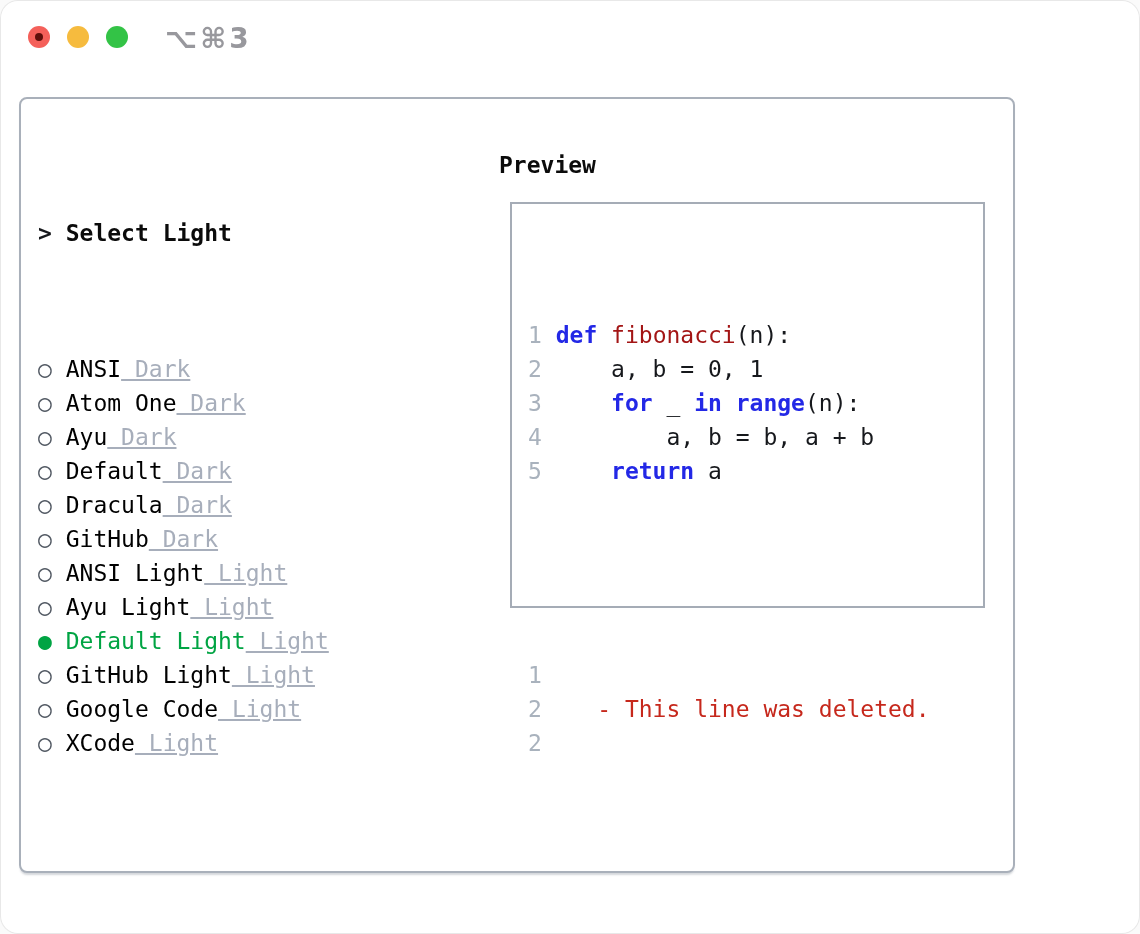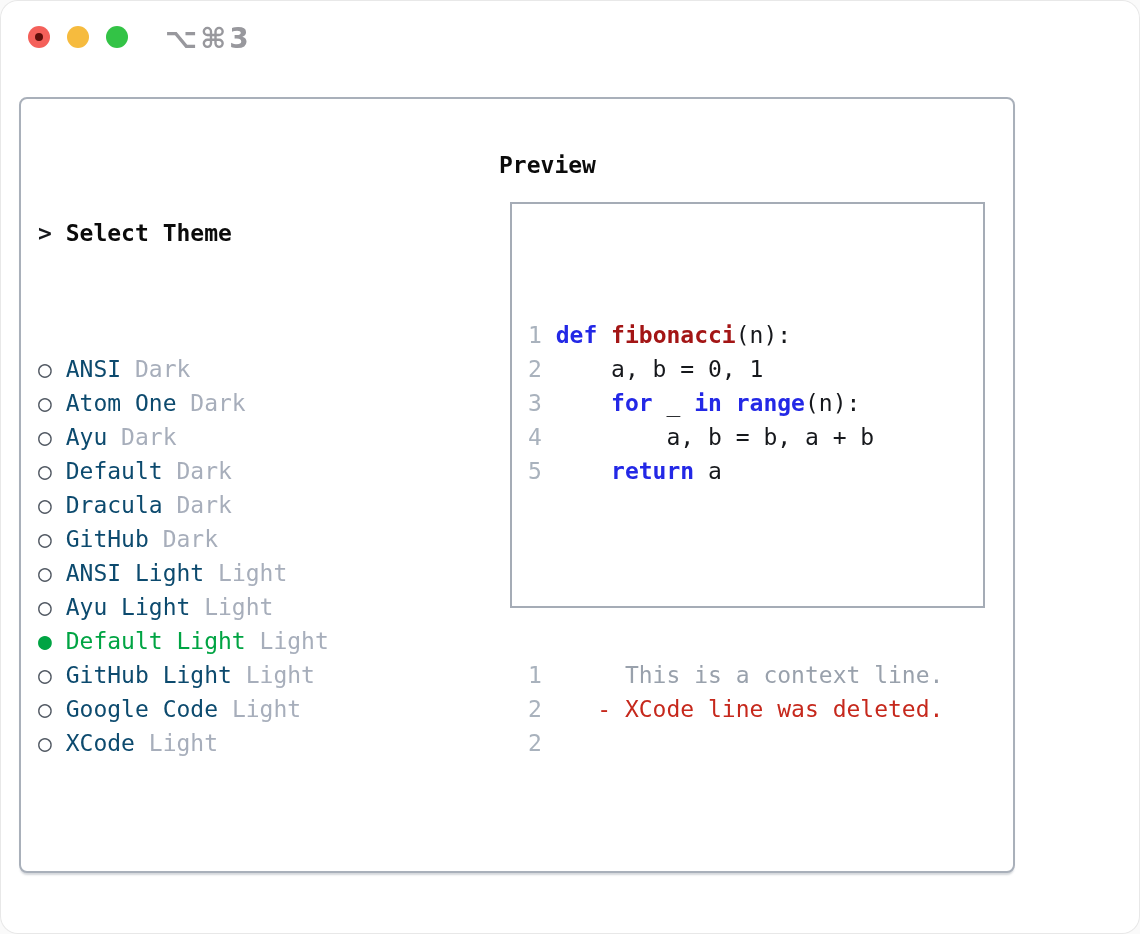--- a/index.html
+++ b/index.html
@@ -38,38 +38,38 @@
     box-shadow:0 3px 2px -1px rgba(100,110,125,.28);
   }
   .panel, .panel * { font-size:23px; line-height:34px; white-space:pre; }
 
   
   .left-col { position:absolute; left:17px; top:49px; }
   .row { height:34px; }
   .hdr { font-weight:bold; color:#0b0b0b; }
   .hdr .cursor { font-weight:bold; color:#16181c; }
   .marker { color:#555c66; }
-  .theme-item .name, .apply-option .name { color:#0c4a6e; }
-  .theme-item .variant { color:#a7aebb; }
+  .theme-item .name, .apply-option .name { color:#000000; }
+  .theme-item .variant { color:#a7aebb;text-decoration:underline; }
   .theme-item.selected .name, .theme-item.selected .marker,
   .apply-option.selected .name, .apply-option.selected .marker { color:#00a443; }
   .spacer { height:34px; }
 
   
   .preview-label { position:absolute; left:478px; top:49px; font-weight:bold; color:#0b0b0b; }
   .preview-box {
     position:absolute; left:489px; top:103px; width:475px; height:406px;
     border:2px solid #a5acb6; background:#ffffff;
     padding:46px 0 0 16px;
   }
   .codeline { display:flex; height:34px; }
   .ln { width:1ch; text-align:right; margin-right:1ch; color:#a9b2bd; flex:none; }
   .tok-plain    { color:#16181c; }
   .tok-keyword  { color:#2328e6;font-weight:bold; }
-  .tok-function { color:#a31515;font-weight:bold; }
+  .tok-function { color:#a31515; }
   .diff-context { color:#99a1ac; }
   .diff-deleted { color:#c6281c; }
   .diff-added   { color:#00b512; }
 </style>
 </head>
 <body>
 
 <div class="window">
 
   <div class="titlebar">
@@ -77,38 +77,38 @@
       <div class="dot"></div>
     </div>
     <div class="light light-min"></div>
     <div class="light light-zoom"></div>
     <div class="win-title">⌥⌘3</div>
   </div>
 
   <div class="panel">
 
     <div class="left-col">
-      <div class="row hdr"><span class="cursor">&gt;</span><span> </span><span>Select Theme</span></div>
+      <div class="row hdr"><span class="cursor">&gt;</span><span> </span><span>Select Light</span></div>
 
       <div id="theme-items"><div class="row theme-item"><span class="marker">○ </span><span class="name">ANSI</span><span class="variant"> Dark</span></div><div class="row theme-item"><span class="marker">○ </span><span class="name">Atom One</span><span class="variant"> Dark</span></div><div class="row theme-item"><span class="marker">○ </span><span class="name">Ayu</span><span class="variant"> Dark</span></div><div class="row theme-item"><span class="marker">○ </span><span class="name">Default</span><span class="variant"> Dark</span></div><div class="row theme-item"><span class="marker">○ </span><span class="name">Dracula</span><span class="variant"> Dark</span></div><div class="row theme-item"><span class="marker">○ </span><span class="name">GitHub</span><span class="variant"> Dark</span></div><div class="row theme-item"><span class="marker">○ </span><span class="name">ANSI Light</span><span class="variant"> Light</span></div><div class="row theme-item"><span class="marker">○ </span><span class="name">Ayu Light</span><span class="variant"> Light</span></div><div class="row theme-item selected"><span class="marker">● </span><span class="name">Default Light</span><span class="variant"> Light</span></div><div class="row theme-item"><span class="marker">○ </span><span class="name">GitHub Light</span><span class="variant"> Light</span></div><div class="row theme-item"><span class="marker">○ </span><span class="name">Google Code</span><span class="variant"> Light</span></div><div class="row theme-item"><span class="marker">○ </span><span class="name">XCode</span><span class="variant"> Light</span></div></div>
 
       <div class="spacer"></div>
 
       
 
       
 
       
 
       
       
     </div>
 
     <div class="preview-label">Preview</div>
 
     <div class="preview-box">
       <div id="code-lines"><div class="codeline"><span class="ln">1</span><span class="tok-keyword">def</span><span class="tok-plain"> </span><span class="tok-function">fibonacci</span><span class="tok-plain">(n):</span></div><div class="codeline"><span class="ln">2</span><span class="tok-plain">    a, b = 0, 1</span></div><div class="codeline"><span class="ln">3</span><span class="tok-plain">    </span><span class="tok-keyword">for</span><span class="tok-plain"> _ </span><span class="tok-keyword">in</span><span class="tok-plain"> </span><span class="tok-keyword">range</span><span class="tok-plain">(n):</span></div><div class="codeline"><span class="ln">4</span><span class="tok-plain">        a, b = b, a + b</span></div><div class="codeline"><span class="ln">5</span><span class="tok-plain">    </span><span class="tok-keyword">return</span><span class="tok-plain"> a</span></div></div>
       <div class="spacer"></div>
-      <div id="diff-lines"><div class="codeline"><span class="ln">1</span><span class="diff-context">     This is a context line.</span></div><div class="codeline"><span class="ln">2</span><span class="diff-deleted">   - XCode line was deleted.</span></div><div class="codeline"><span class="ln">2</span></div></div>
+      <div id="diff-lines"><div class="codeline"><span class="ln">1</span></div><div class="codeline"><span class="ln">2</span><span class="diff-deleted">   - This line was deleted.</span></div><div class="codeline"><span class="ln">2</span></div></div>
     </div>
 
   </div>
 </div>
 
 </body></html>

